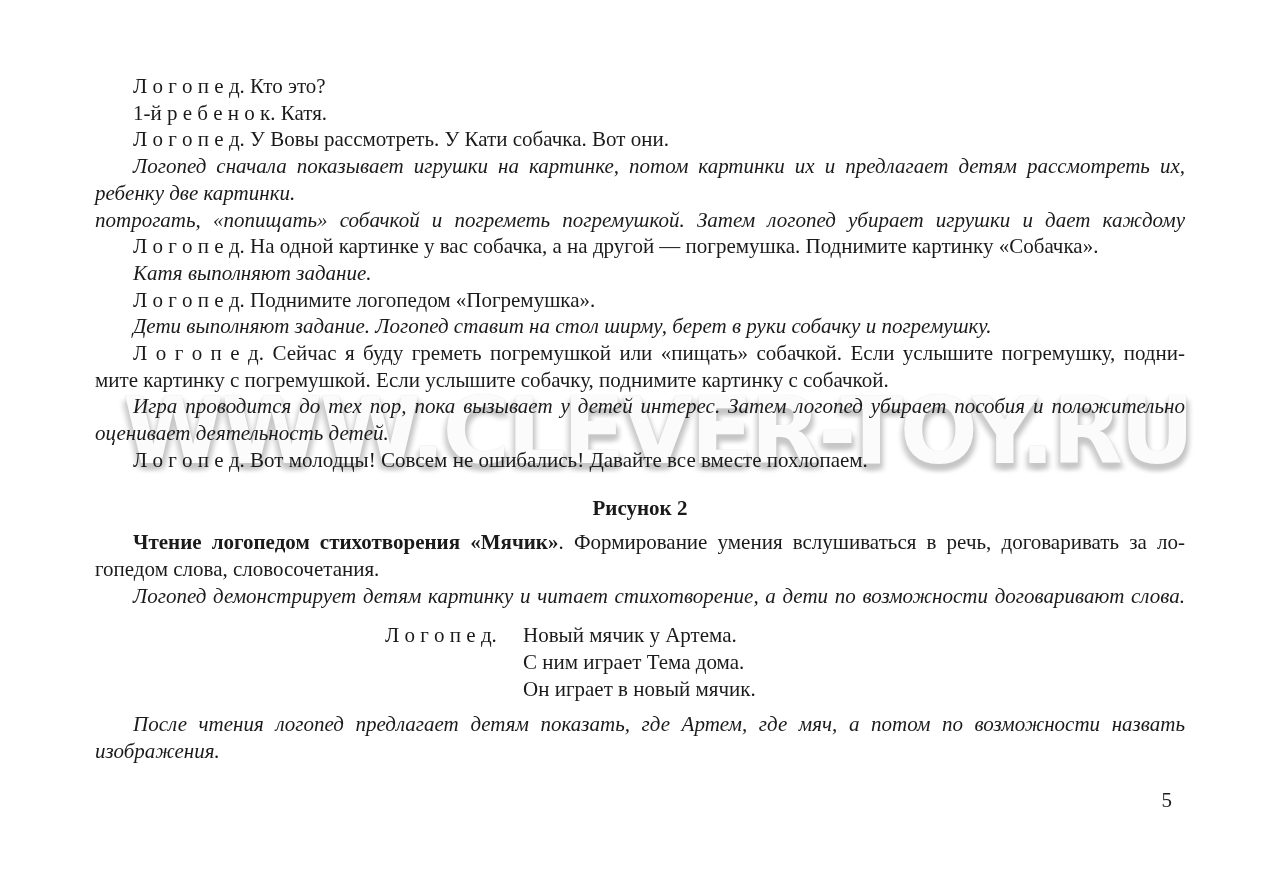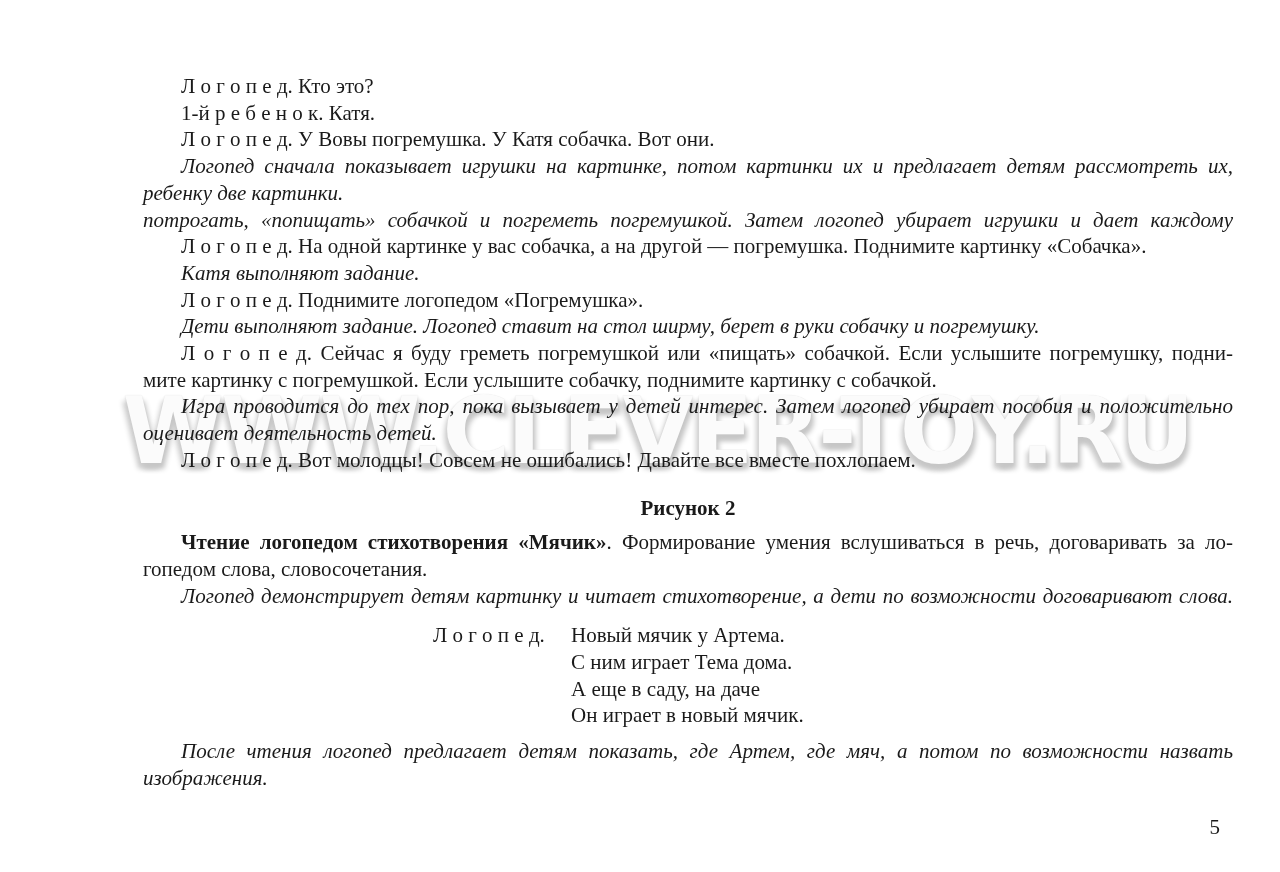--- a/index.html
+++ b/index.html
@@ -30,21 +30,20 @@
     user-select:none;
     margin-left:17px;
   }
   .content{
     position:absolute;
     left:95px; top:73px;
     width:1090px;
     z-index:2;
     font-size:21px;
     line-height:26.7px;
-    margin-left:48px;
   }
   .ln{min-height:26.7px;}
   .ind{text-indent:38px;}
   .it{font-style:italic;}
   .b{font-weight:bold;}
   .jf{text-align:justify;text-align-last:justify;}
   .fig{
     text-align:center;
     font-weight:bold;
     margin-top:21px;
@@ -68,21 +67,21 @@
 
 <div class="page">
 
   <div class="watermark">WWW.CLEVER-TOY.RU</div>
 
   <div class="content">
 
     <div>
       <div class="ln ind">Л о г о п е д. Кто это?</div>
       <div class="ln ind">1-й р е б е н о к. Катя.</div>
-      <div class="ln ind">Л о г о п е д. У Вовы погремушка. У Катя собачка. Вот они.</div>
+      <div class="ln ind">Л о г о п е д. У Вовы рассмотреть. У Кати собачка. Вот они.</div>
     </div>
 
     <div>
       <div class="ln ind it jf">Логопед сначала показывает игрушки на картинке, потом картинки их и предлагает детям рассмотреть их,</div>
       <div class="ln it">ребенку две картинки.</div>
       <div class="ln it jf">потрогать, «попищать» собачкой и погреметь погремушкой. Затем логопед убирает игрушки и дает каждому</div>
     </div>
 
     <div>
       <div class="ln ind">Л о г о п е д. На одной картинке у вас собачка, а на другой — погремушка. Поднимите картинку «Собачка».</div>
@@ -123,21 +122,20 @@
 
     <div>
       <div class="ln ind it jf">Логопед демонстрирует детям картинку и читает стихотворение, а дети по возможности договаривают слова.</div>
     </div>
 
     <div class="poem">
       <div class="poem-speaker">Л о г о п е д.</div>
       <div class="poem-lines">
         <div class="ln">Новый мячик у Артема.</div>
         <div class="ln">С ним играет Тема дома.</div>
-        <div class="ln">А еще в саду, на даче</div>
         <div class="ln">Он играет в новый мячик.</div>
       </div>
     </div>
 
     <div class="p12">
       <div class="ln ind it jf">После чтения логопед предлагает детям показать, где Артем, где мяч, а потом по возможности назвать</div>
       <div class="ln it">изображения.</div>
     </div>
 
     <div class="ln pagenum">5</div>

